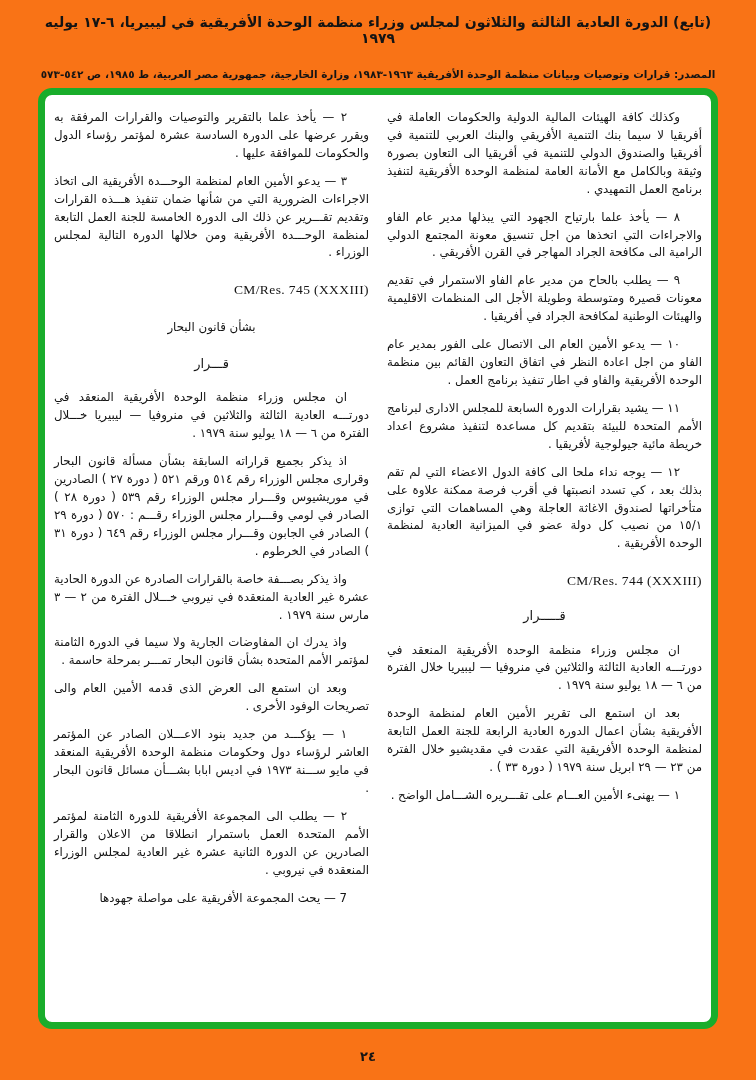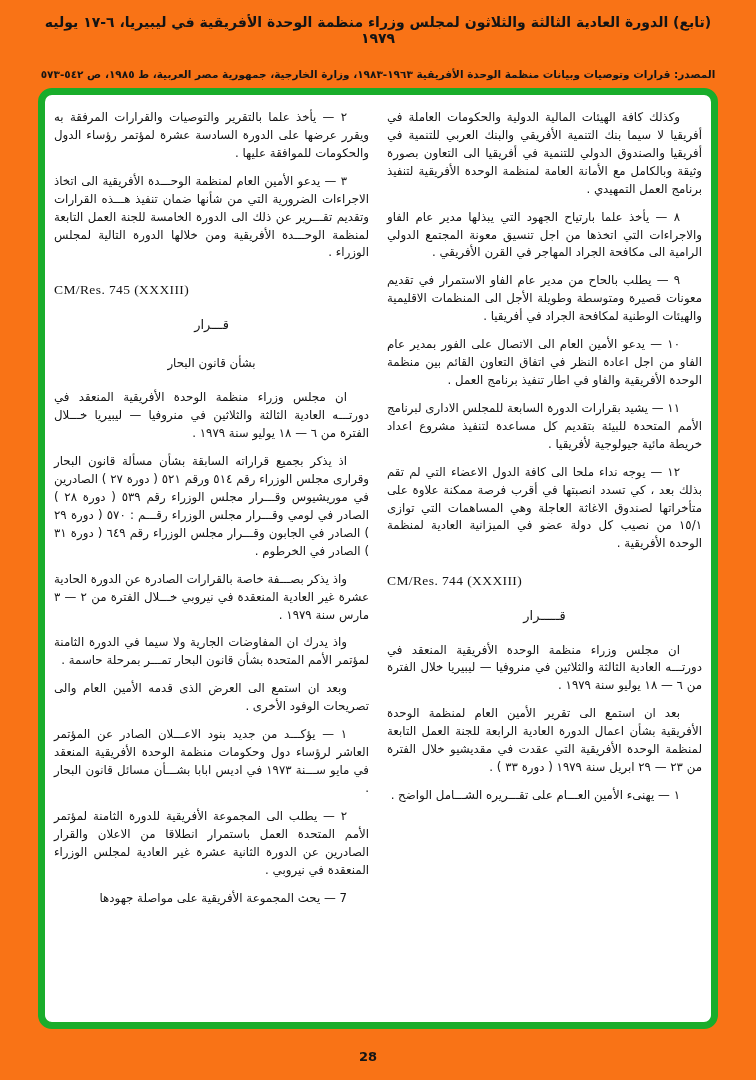--- a/index.html
+++ b/index.html
@@ -63,21 +63,21 @@
   .para {
     margin: 0 0 10px 0;
     text-align: justify;
     text-justify: inter-word;
   }
   .p-body {
     text-indent: 22px;
   }
   .p-ref {
     direction: ltr;
-    text-align: left;
+    text-align: right;
     font-family: "Liberation Serif", "DejaVu Serif", serif;
     font-size: 13.5px;
     letter-spacing: 0.4px;
     margin: 18px 0 14px 0;
     text-indent: 0;
   }
   .p-title {
     text-align: center;
     font-size: 13px;
     margin: 6px 0 16px 0;
@@ -139,23 +139,23 @@
         </div>
 
       <div class="col">
 
           <div class="para p-body">٢ — يأخذ علما بالتقرير والتوصيات والقرارات المرفقة به ويقرر عرضها على الدورة السادسة عشرة لمؤتمر رؤساء الدول والحكومات للموافقة عليها .</div>
 
           <div class="para p-body">٣ — يدعو الأمين العام لمنظمة الوحـــدة الأفريقية الى اتخاذ الاجراءات الضرورية التي من شأنها ضمان تنفيذ هـــذه القرارات وتقديم تقـــرير عن ذلك الى الدورة الخامسة للجنة العمل التابعة لمنظمة الوحـــدة الأفريقية ومن خلالها الدورة التالية لمجلس الوزراء .</div>
 
           <div class="para p-ref">CM/Res. 745 (XXXIII)</div>
 
+          <div class="para p-subtitle">بشأن قانون البحار</div>
+
           <div class="para p-title">قـــرار</div>
-
-          <div class="para p-subtitle">بشأن قانون البحار</div>
 
           <div class="para p-body">ان مجلس وزراء منظمة الوحدة الأفريقية المنعقد في دورتـــه العادية الثالثة والثلاثين في منروفيا — ليبيريا خـــلال الفترة من ٦ — ١٨ يوليو سنة ١٩٧٩ .</div>
 
           <div class="para p-body">اذ يذكر بجميع قراراته السابقة بشأن مسألة قانون البحار وقرارى مجلس الوزراء رقم ٥١٤ ورقم ٥٢١ ( دورة ٢٧ ) الصادرين في موريشيوس وقـــرار مجلس الوزراء رقم ٥٣٩ ( دورة ٢٨ ) الصادر في لومي وقـــرار مجلس الوزراء رقـــم : ٥٧٠ ( دورة ٢٩ ) الصادر في الجابون وقـــرار مجلس الوزراء رقم ٦٤٩ ( دورة ٣١ ) الصادر في الخرطوم .</div>
 
           <div class="para p-body">واذ يذكر بصـــفة خاصة بالقرارات الصادرة عن الدورة الحادية عشرة غير العادية المنعقدة في نيروبي خـــلال الفترة من ٢ — ٣ مارس سنة ١٩٧٩ .</div>
 
           <div class="para p-body">واذ يدرك ان المفاوضات الجارية ولا سيما في الدورة الثامنة لمؤتمر الأمم المتحدة بشأن قانون البحار تمـــر بمرحلة حاسمة .</div>
 
           <div class="para p-body">وبعد ان استمع الى العرض الذى قدمه الأمين العام والى تصريحات الوفود الأخرى .</div>
@@ -163,15 +163,15 @@
           <div class="para p-body">١ — يؤكـــد من جديد بنود الاعـــلان الصادر عن المؤتمر العاشر لرؤساء دول وحكومات منظمة الوحدة الأفريقية المنعقد في مايو ســـنة ١٩٧٣ في اديس ابابا بشـــأن مسائل قانون البحار .</div>
 
           <div class="para p-body">٢ — يطلب الى المجموعة الأفريقية للدورة الثامنة لمؤتمر الأمم المتحدة العمل باستمرار انطلاقا من الاعلان والقرار الصادرين عن الدورة الثانية عشرة غير العادية لمجلس الوزراء المنعقدة في نيروبي .</div>
 
           <div class="para p-body">7 — يحث المجموعة الأفريقية على مواصلة جهودها</div>
         </div>
 
     </div>
   </div>
 
-  <div class="pagenum">28</div>
+  <div class="pagenum">٢٤</div>
 
 </div>
 
 </body></html>

